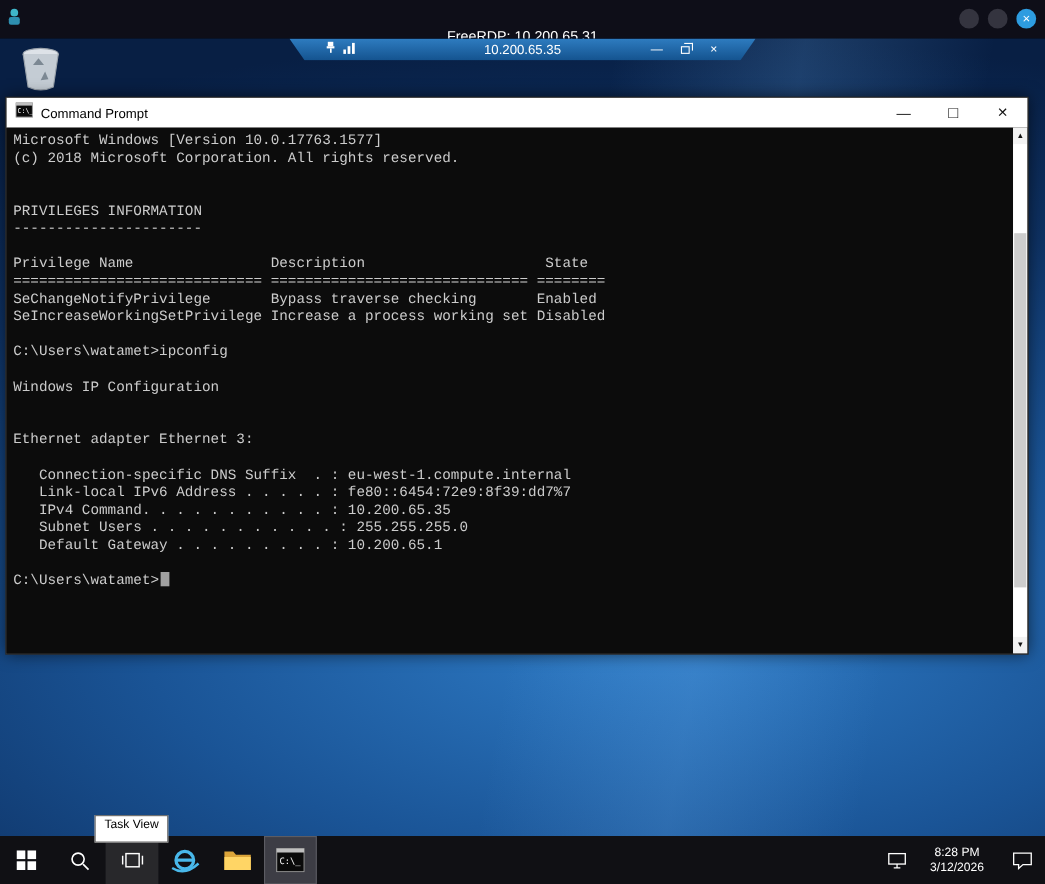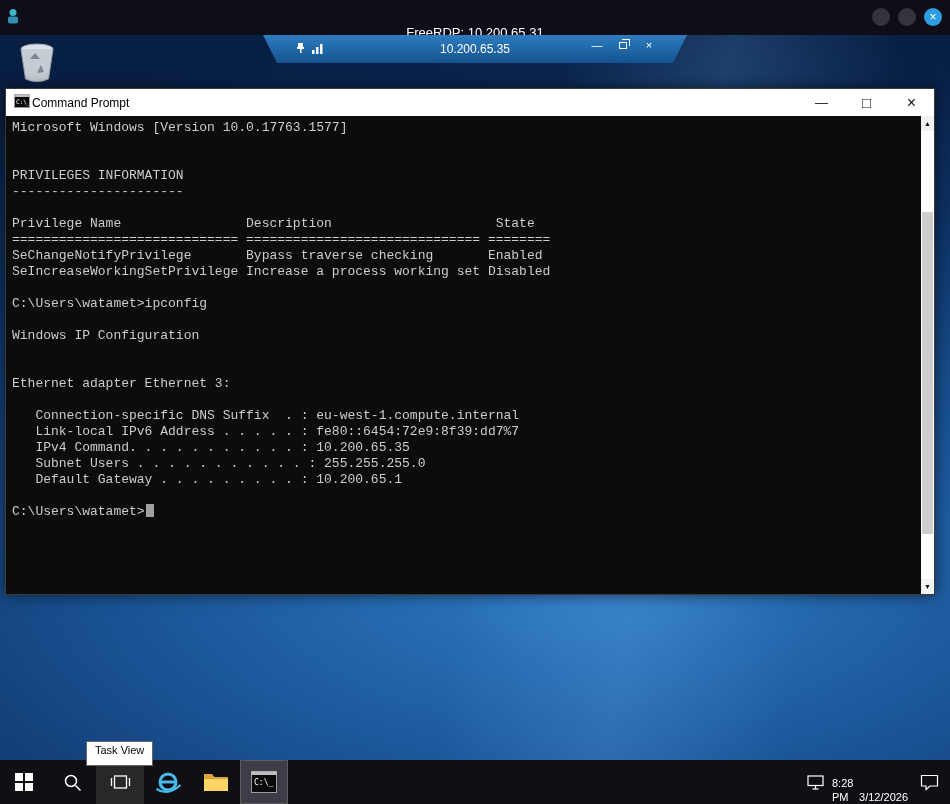--- a/index.html
+++ b/index.html
@@ -19,40 +19,40 @@
   
   .desktop { position:absolute; left:0; top:35px; width:950px; height:725px;
     background:
       linear-gradient(100deg, rgba(10,25,50,0) 52%, rgba(110,180,245,0.20) 68%, rgba(10,25,50,0) 84%),
       radial-gradient(ellipse 1150px 540px at 62% 74%, var(--desktop-blue,#2f7dc8) 0%, #1a5496 40%, #0e3264 72%, #081f44 100%);
   }
 
   .recycle-bin { position:absolute; left:14px; top:6px; width:46px; height:44px; }
 
   
-  .rdp-bar { position:absolute; top:0; left:calc(50% - 212px); width:424px; height:28px;
+  .rdp-bar { position:absolute; top:0; left:calc(50% - 212px); width:424px; height:20px;
     background:linear-gradient(var(--rdp-bar-blue,#2e7cc0), #14538f);
     clip-path:polygon(0 0, 100% 0, calc(100% - 14px) 100%, 14px 100%);
     display:flex; align-items:center; color:#fff; }
   .rdp-left { display:flex; align-items:center; gap:6px; margin-left:32px; }
   .rdp-address { position:absolute; left:0; right:0; text-align:center; font-size:12px; color:#fff; }
   .rdp-right { position:absolute; right:30px; top:0; height:20px; display:flex; align-items:center; gap:10px; }
   .rdp-btn { width:16px; height:16px; display:flex; align-items:center; justify-content:center;
     color:#fff; font-size:11px; }
   .restore-shape { width:8px; height:7px; border:1px solid #fff; position:relative; }
   .restore-shape::before { content:""; position:absolute; left:2px; top:-4px; width:7px; height:6px;
     border:1px solid #fff; border-bottom:none; border-left:none; }
 
   
   .cmd-window { position:absolute; left:5px; top:53px; width:930px; height:507px;
     border:1px solid #3a3a3a; background:var(--terminal-bg,#0c0c0c);
     box-shadow:0 0 14px rgba(0,0,0,0.6); display:flex; flex-direction:column; }
   .cmd-titlebar { height:27px; background:#ffffff; display:flex; align-items:center; flex:0 0 27px; }
   .cmd-title-icon { margin-left:8px; }
-  .cmd-title { margin-left:2px; font-size:12px; color:#000; flex:1; }
+  .cmd-title { margin-left:7px; font-size:12px; color:#000; flex:1; }
   .cmd-btn { width:45px; height:27px; display:flex; align-items:center; justify-content:center;
     color:#111; font-size:13px; line-height:1; }
   .cmd-btn.max { font-size:15px; }
   .cmd-btn.close-x { font-size:16px; }
 
   .cmd-body { position:relative; flex:1; overflow:hidden; }
   .terminal { position:absolute; left:0; top:0; right:13px; bottom:0;
     padding:4px 4px 4px 6px; background:var(--terminal-bg,#0c0c0c); cursor:text; }
   .term-line { font-family:"Liberation Mono","DejaVu Sans Mono",monospace; font-size:13px;
     line-height:16px; min-height:16px; white-space:pre; color:var(--terminal-fg,#cccccc); }
@@ -71,21 +71,21 @@
     padding:2px 8px 9px 8px; font-size:11px; color:#000; z-index:40; }
 
   
   .taskbar { position:absolute; left:0; top:760px; width:950px; height:44px;
     background:var(--taskbar-bg,#101014); display:flex; align-items:stretch; z-index:30; }
   .tb-btn { width:48px; display:flex; align-items:center; justify-content:center; }
   .tb-btn.hovered { background:rgba(255,255,255,0.10); }
   .tb-btn.active { background:#3d3d45; outline:1px solid #5c5c63; outline-offset:-1px; }
   .tb-spacer { flex:1; }
   .tb-tray { width:34px; display:flex; align-items:center; justify-content:center; }
-  .tb-clock { width:76px; display:flex; flex-direction:row; align-items:flex-end; justify-content:center;
+  .tb-clock { width:76px; display:flex; flex-direction:column; align-items:center; justify-content:center;
     color:#fff; font-size:11px; line-height:14px; }
   .tb-action { width:42px; display:flex; align-items:center; justify-content:center; }
 </style>
 </head>
 <body>
 
 <div class="screen">
 
   <div class="frdp-bar">
     <span class="frdp-icon">
@@ -151,20 +151,21 @@
         </span>
         <span class="cmd-title">Command Prompt</span>
         <div class="cmd-btn">—</div>
         <div class="cmd-btn max">□</div>
         <div class="cmd-btn close-x">×</div>
       </div>
       <div class="cmd-body">
         <div class="terminal">
           <div>
               <div class="term-line">Microsoft Windows [Version 10.0.17763.1577]</div>
+              <div class="term-line">(c) 2018 Microsoft Corporation. All rights reserved.</div>
               <div class="term-line"></div>
               <div class="term-line"></div>
               <div class="term-line">PRIVILEGES INFORMATION</div>
               <div class="term-line">----------------------</div>
               <div class="term-line"></div>
               <div class="term-line">Privilege Name                Description                     State</div>
               <div class="term-line">============================= ============================== ========</div>
               <div class="term-line">SeChangeNotifyPrivilege       Bypass traverse checking       Enabled</div>
               <div class="term-line">SeIncreaseWorkingSetPrivilege Increase a process working set Disabled</div>
               <div class="term-line"></div>

